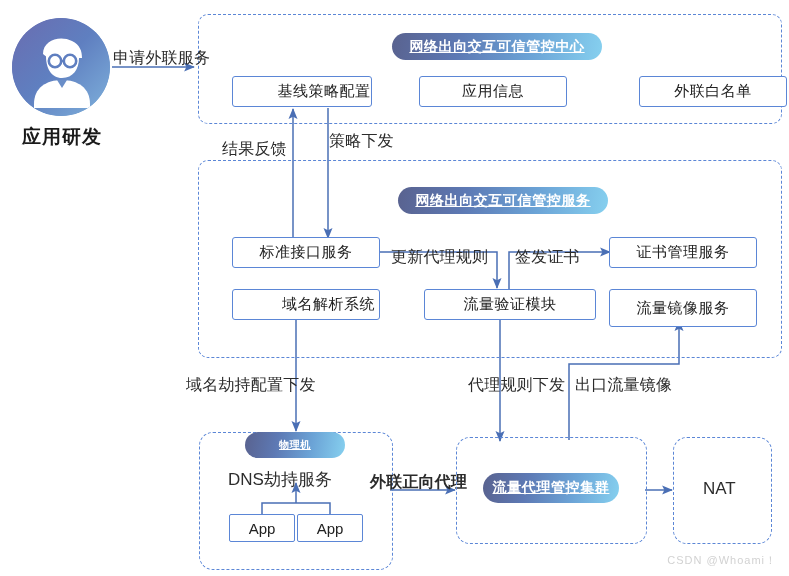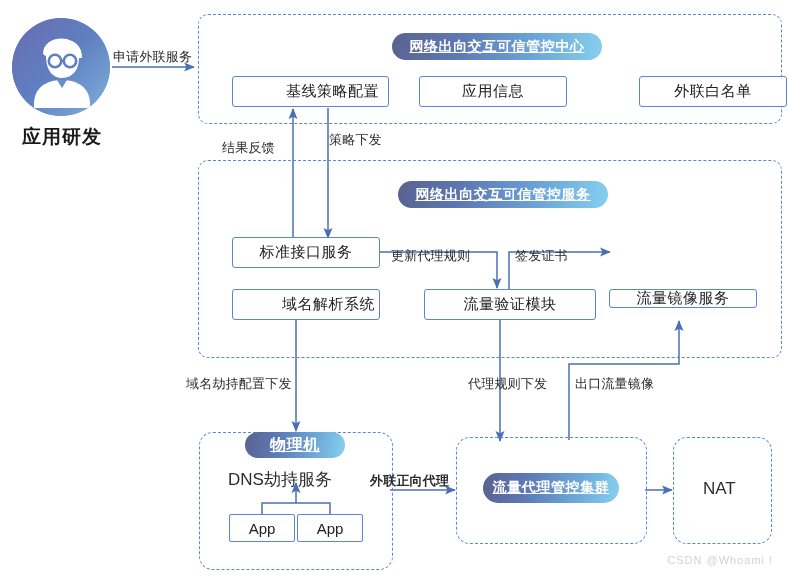--- a/index.html
+++ b/index.html
@@ -63,31 +63,31 @@
     display: flex;
     align-items: center;
     justify-content: center;
     font-size: 14px;
     font-weight: bold;
     letter-spacing: 0.6px;
     white-space: nowrap;
     background: linear-gradient(100deg, #59628f 0%, #5d79b4 32%, #6ba3d6 66%, #86d0ef 100%);
     text-decoration: underline;
   }
-  .pill.small { font-size: 16px; }
+  .pill.small { font-size: 10px; }
 
   
   .plaintext {
     position: absolute;
     color: #333333;
     white-space: nowrap;
   }
   .edge-label {
     position: absolute;
-    font-size: 13px;
+    font-size: 16px;
     color: #2b2b2b;
     white-space: nowrap;
     letter-spacing: 0.2px;
   }
 
   
   .avatar-wrap {
     position: absolute;
     left: 12px;
     top: 18px;
@@ -183,35 +183,36 @@
       <path d="M22 86 C22 70 34 62 50 62 C66 62 78 70 78 86 L78 90 L22 90 Z" fill="#ffffff"></path>
 
       <path d="M45 62 L50 70 L55 62 Z" fill="#6a8ec8"></path>
     </svg>
   </div>
   <div class="avatar-label">应用研发</div>
 
   <div class="zone" style="left:198px; top:14px; width:582px; height:108px;"></div>
   <div class="pill" style="left:392px; top:33px; width:210px; height:27px;">网络出向交互可信管控中心</div>
 
-  <div class="node" style="left:232px; top:76px; width:157px; height:31px;padding-left:44px;">基线策略配置</div>
+  <div class="node" style="left:232px; top:76px; width:140px; height:31px;padding-left:44px;">基线策略配置</div>
   <div class="node" style="left:419px; top:76px; width:148px; height:31px;">应用信息</div>
   <div class="node" style="left:639px; top:76px; width:148px; height:31px;">外联白名单</div>
 
   <div class="edge-label" style="left:113px; top:48px;">申请外联服务</div>
   <div class="edge-label" style="left:222px; top:139px;">结果反馈</div>
   <div class="edge-label" style="left:329px; top:131px;">策略下发</div>
 
   <div class="zone" style="left:198px; top:160px; width:582px; height:196px;"></div>
-  <div class="pill" style="left:398px; top:181px; width:210px; height:27px;">网络出向交互可信管控服务</div>
+  <div class="pill" style="left:398px; top:187px; width:210px; height:27px;">网络出向交互可信管控服务</div>
 
   <div class="node" style="left:232px; top:237px; width:148px; height:31px;">标准接口服务</div>
+  <div class="node" style="left:609px; top:237px; width:148px; height:31px;">证书管理服务</div>
   <div class="node" style="left:232px; top:289px; width:148px; height:31px;padding-left:45px;">域名解析系统</div>
   <div class="node" style="left:424px; top:289px; width:172px; height:31px;">流量验证模块</div>
-  <div class="node" style="left:609px; top:289px; width:148px; height:19px;">流量镜像服务</div>
+  <div class="node" style="left:609px; top:289px; width:148px; height:38px;">流量镜像服务</div>
 
   <div class="edge-label" style="left:391px; top:247px;">更新代理规则</div>
   <div class="edge-label" style="left:515px; top:247px;">签发证书</div>
 
   <div class="edge-label" style="left:186px; top:375px;">域名劫持配置下发</div>
   <div class="edge-label" style="left:468px; top:375px;">代理规则下发</div>
   <div class="edge-label" style="left:575px; top:375px;">出口流量镜像</div>
 
   <div class="zone zone-sm" style="left:199px; top:432px; width:192px; height:136px;"></div>
   <div class="pill small" style="left:245px; top:432px; width:100px; height:26px;">物理机</div>

